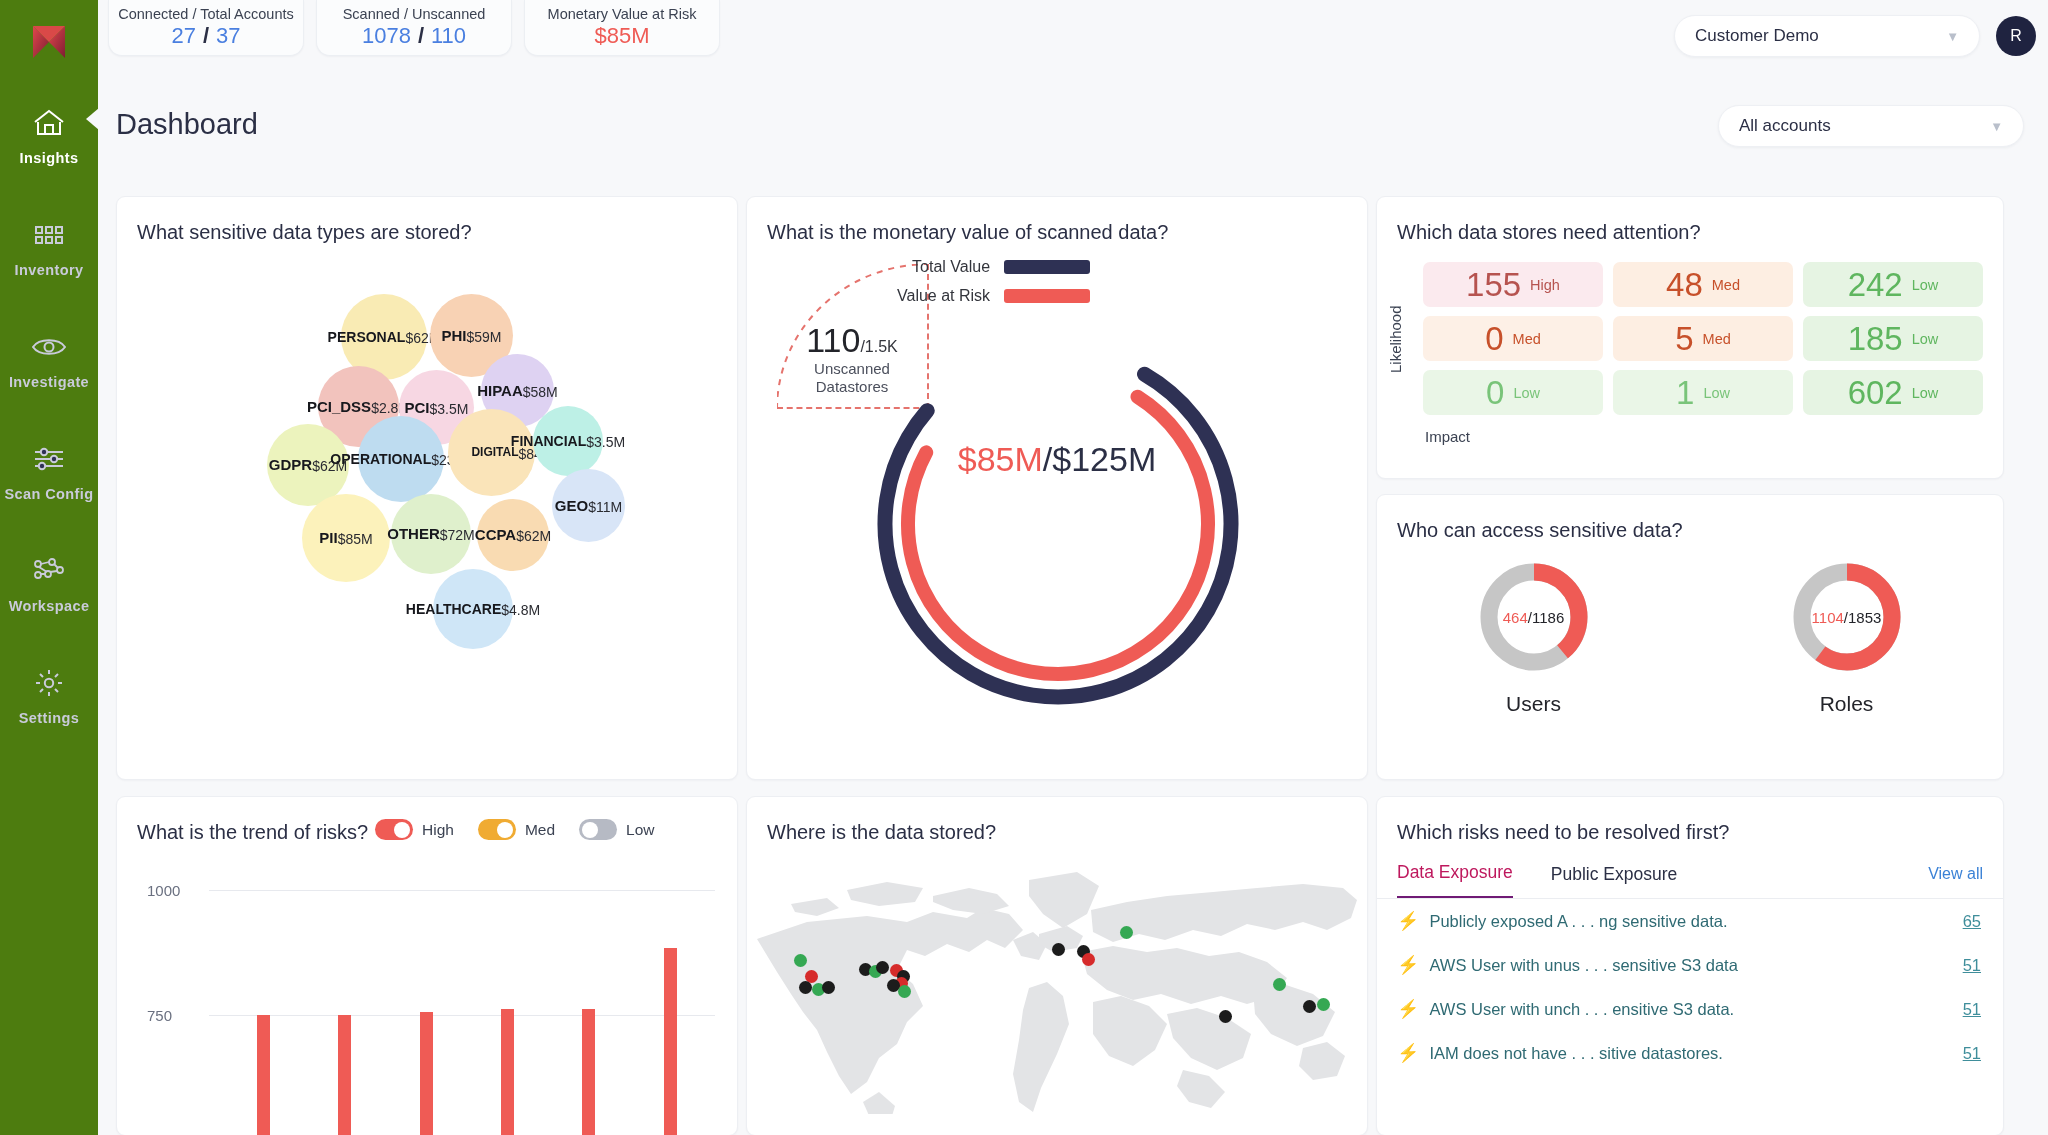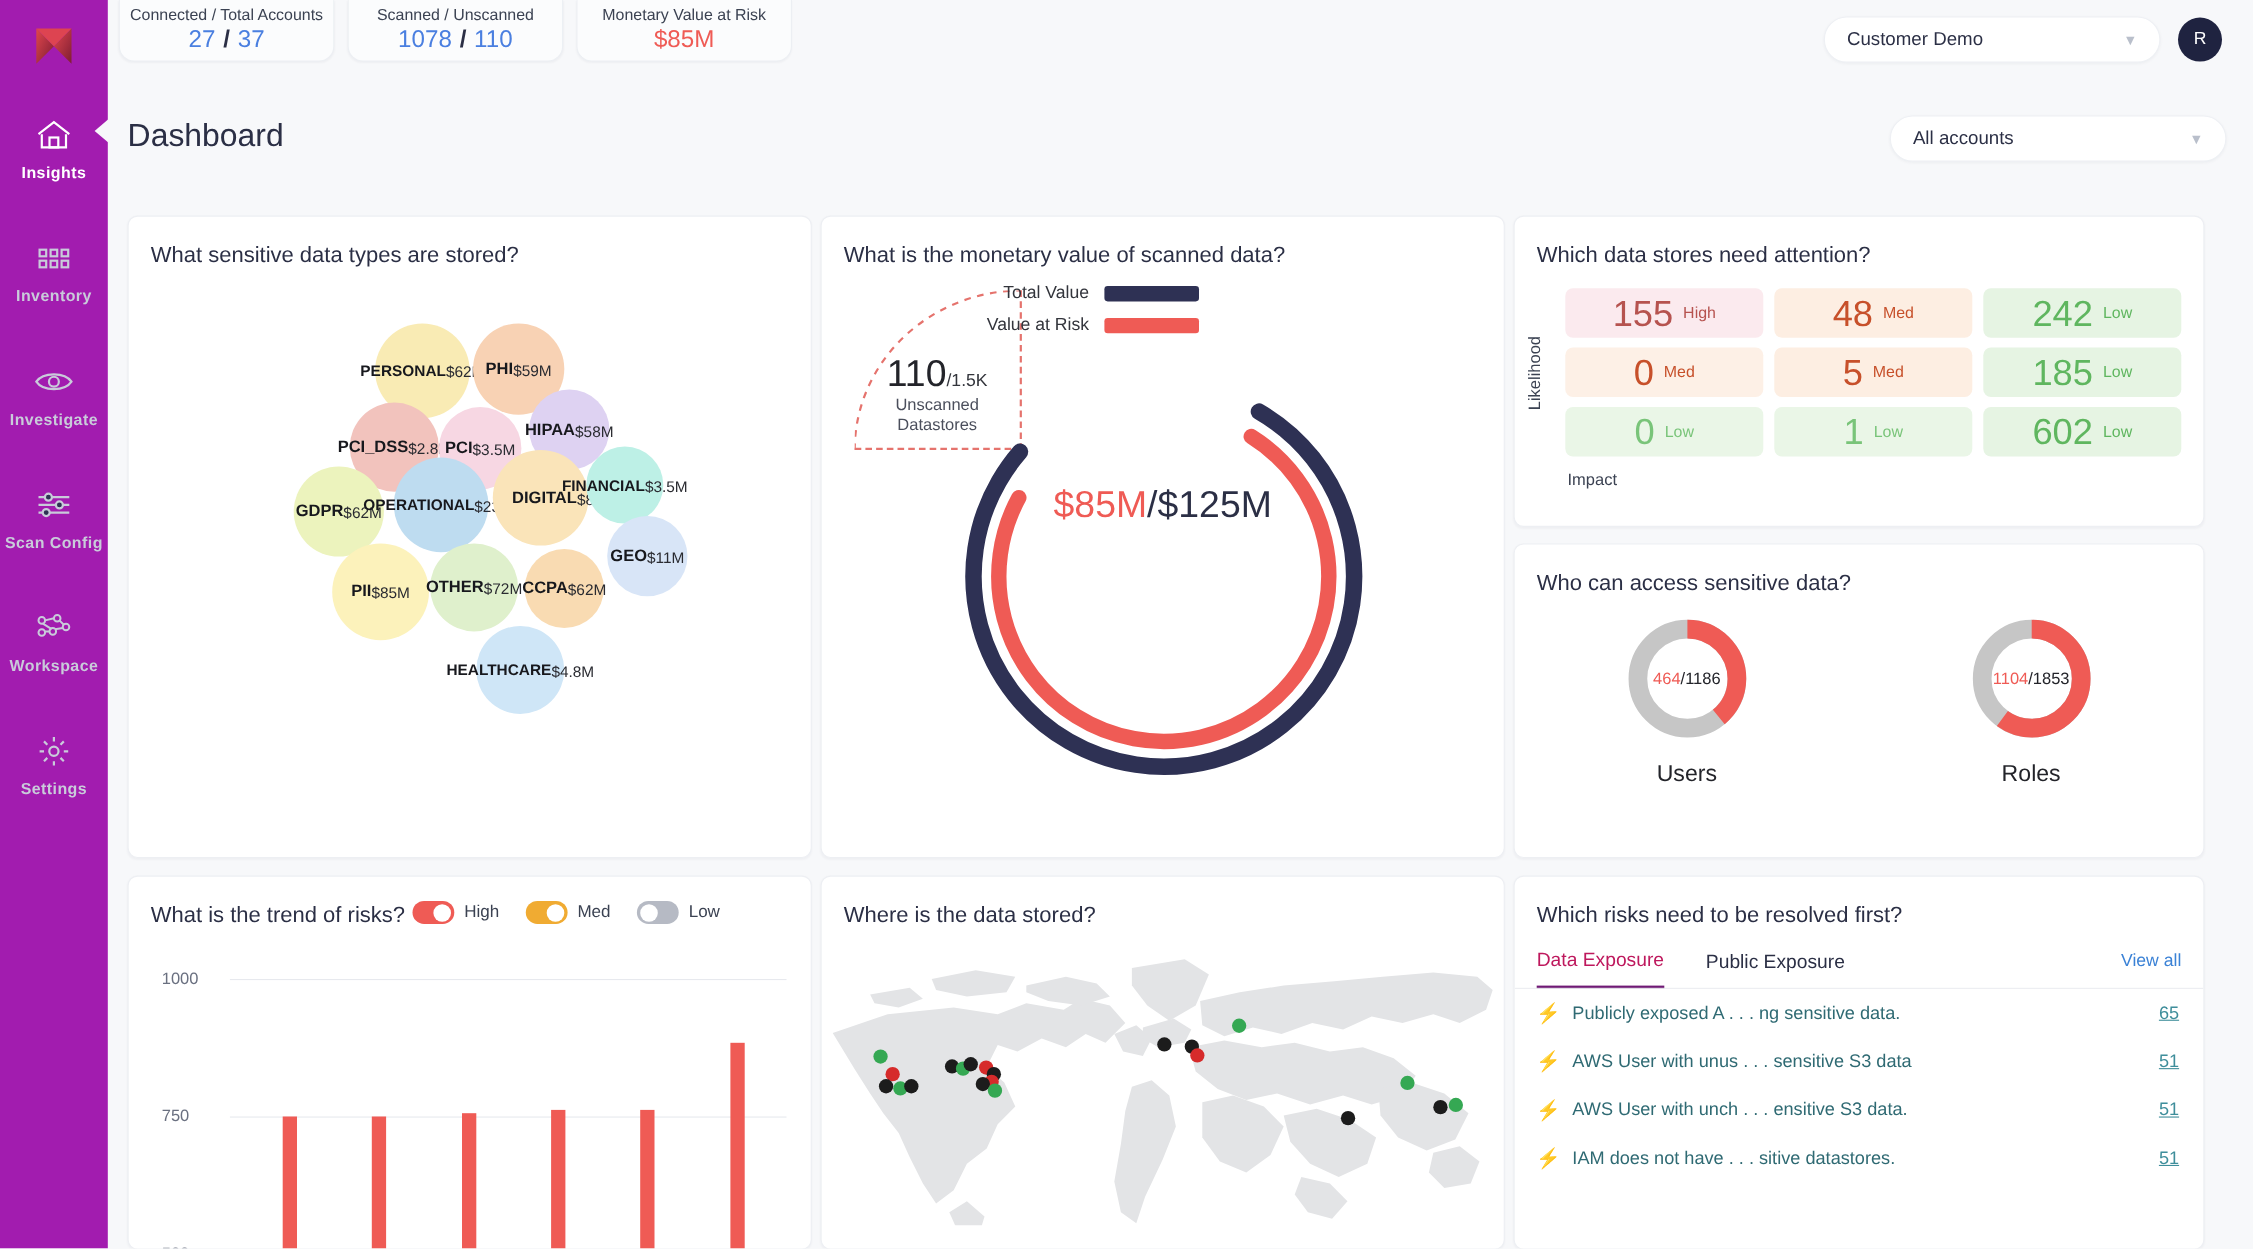--- a/index.html
+++ b/index.html
@@ -7,21 +7,21 @@
     width: 2048px; height: 1135px;
     font-family: "Liberation Sans", sans-serif;
     background: #f7f8fa;
     overflow: hidden;
   }
   .app { position: relative; width: 2048px; height: 1135px; display: flex; }
 
   
   .sidebar {
     width: 98px; height: 1135px;
-    background: #a21caf;
+    background: #4d7c0f;
     flex: 0 0 98px;
     display: flex; flex-direction: column; align-items: center;
     padding-top: 14px;
     position: relative; z-index: 20;
   }
   .logo { width: 56px; height: 56px; margin-bottom: 22px; position: relative; }
   .nav-item {
     width: 98px; padding: 14px 0 10px 0;
     display: flex; flex-direction: column; align-items: center;
     cursor: pointer; position: relative;
@@ -53,21 +53,21 @@
     border-radius: 0 0 14px 14px;
     display: flex; flex-direction: column; align-items: center; justify-content: center;
     box-shadow: 0 1px 2px rgba(20,30,60,.04);
   }
   .stat-title { font-size: 14.5px; color: #3b4252; margin-bottom: 1px; }
   .stat-vals { font-size: 22px; font-weight: 400; display:flex; align-items:baseline; gap:7px;}
   .stat-num { color: #4a7fe0; }
   .stat-sep { color: #2b2f45; font-weight: 600; }
   .stat-money { color: #ef5b55; font-size: 22px; }
 
-  .topright { position: absolute; top: 15px; right: 28px; display: flex; align-items: center; gap: 16px; }
+  .topright { position: absolute; top: 15px; right: 12px; display: flex; align-items: center; gap: 16px; }
   .select-pill {
     background: #fff; border: 1px solid #eef0f4; border-radius: 26px;
     height: 42px; display: flex; align-items: center; justify-content: space-between;
     padding: 0 20px; font-size: 17px; color: #2b2f45;
     box-shadow: 0 1px 3px rgba(20,30,60,.05); cursor: pointer;
   }
   #org-select { width: 306px; }
   .avatar {
     width: 40px; height: 40px; border-radius: 50%; background: #1f2340;
     color: #fff; font-size: 16px; display:flex; align-items:center; justify-content:center;
@@ -377,21 +377,21 @@
               </div>
               <div class="bubble" style="left: 150px; top: 180px; width: 82px; height: 82px; background: rgb(236, 243, 189);">
                 <div class="bl" style="font-size: 15px;">GDPR</div>
                 <div class="bv" style="font-size: 14px;">$62M</div>
               </div>
               <div class="bubble" style="left: 241px; top: 172px; width: 86px; height: 86px; background: rgb(190, 220, 240);">
                 <div class="bl" style="font-size: 14px;">OPERATIONAL</div>
                 <div class="bv" style="font-size: 14px;">$233K</div>
               </div>
               <div class="bubble" style="left: 331px; top: 165px; width: 87px; height: 87px; background: rgb(250, 228, 185);">
-                <div class="bl" style="font-size: 15px; margin-left: 42px;">DIGITAL</div>
+                <div class="bl" style="font-size: 12px; margin-left: 42px;">DIGITAL</div>
                 <div class="bv" style="font-size: 14px;">$84M</div>
               </div>
               <div class="bubble" style="left: 416px; top: 162px; width: 70px; height: 70px; background: rgb(189, 240, 230);">
                 <div class="bl" style="font-size: 14px;">FINANCIAL</div>
                 <div class="bv" style="font-size: 14px;">$3.5M</div>
               </div>
               <div class="bubble" style="left: 185px; top: 250px; width: 88px; height: 88px; background: rgb(252, 242, 187);">
                 <div class="bl" style="font-size: 15px;">PII</div>
                 <div class="bv" style="font-size: 14px;">$85M</div>
               </div>

